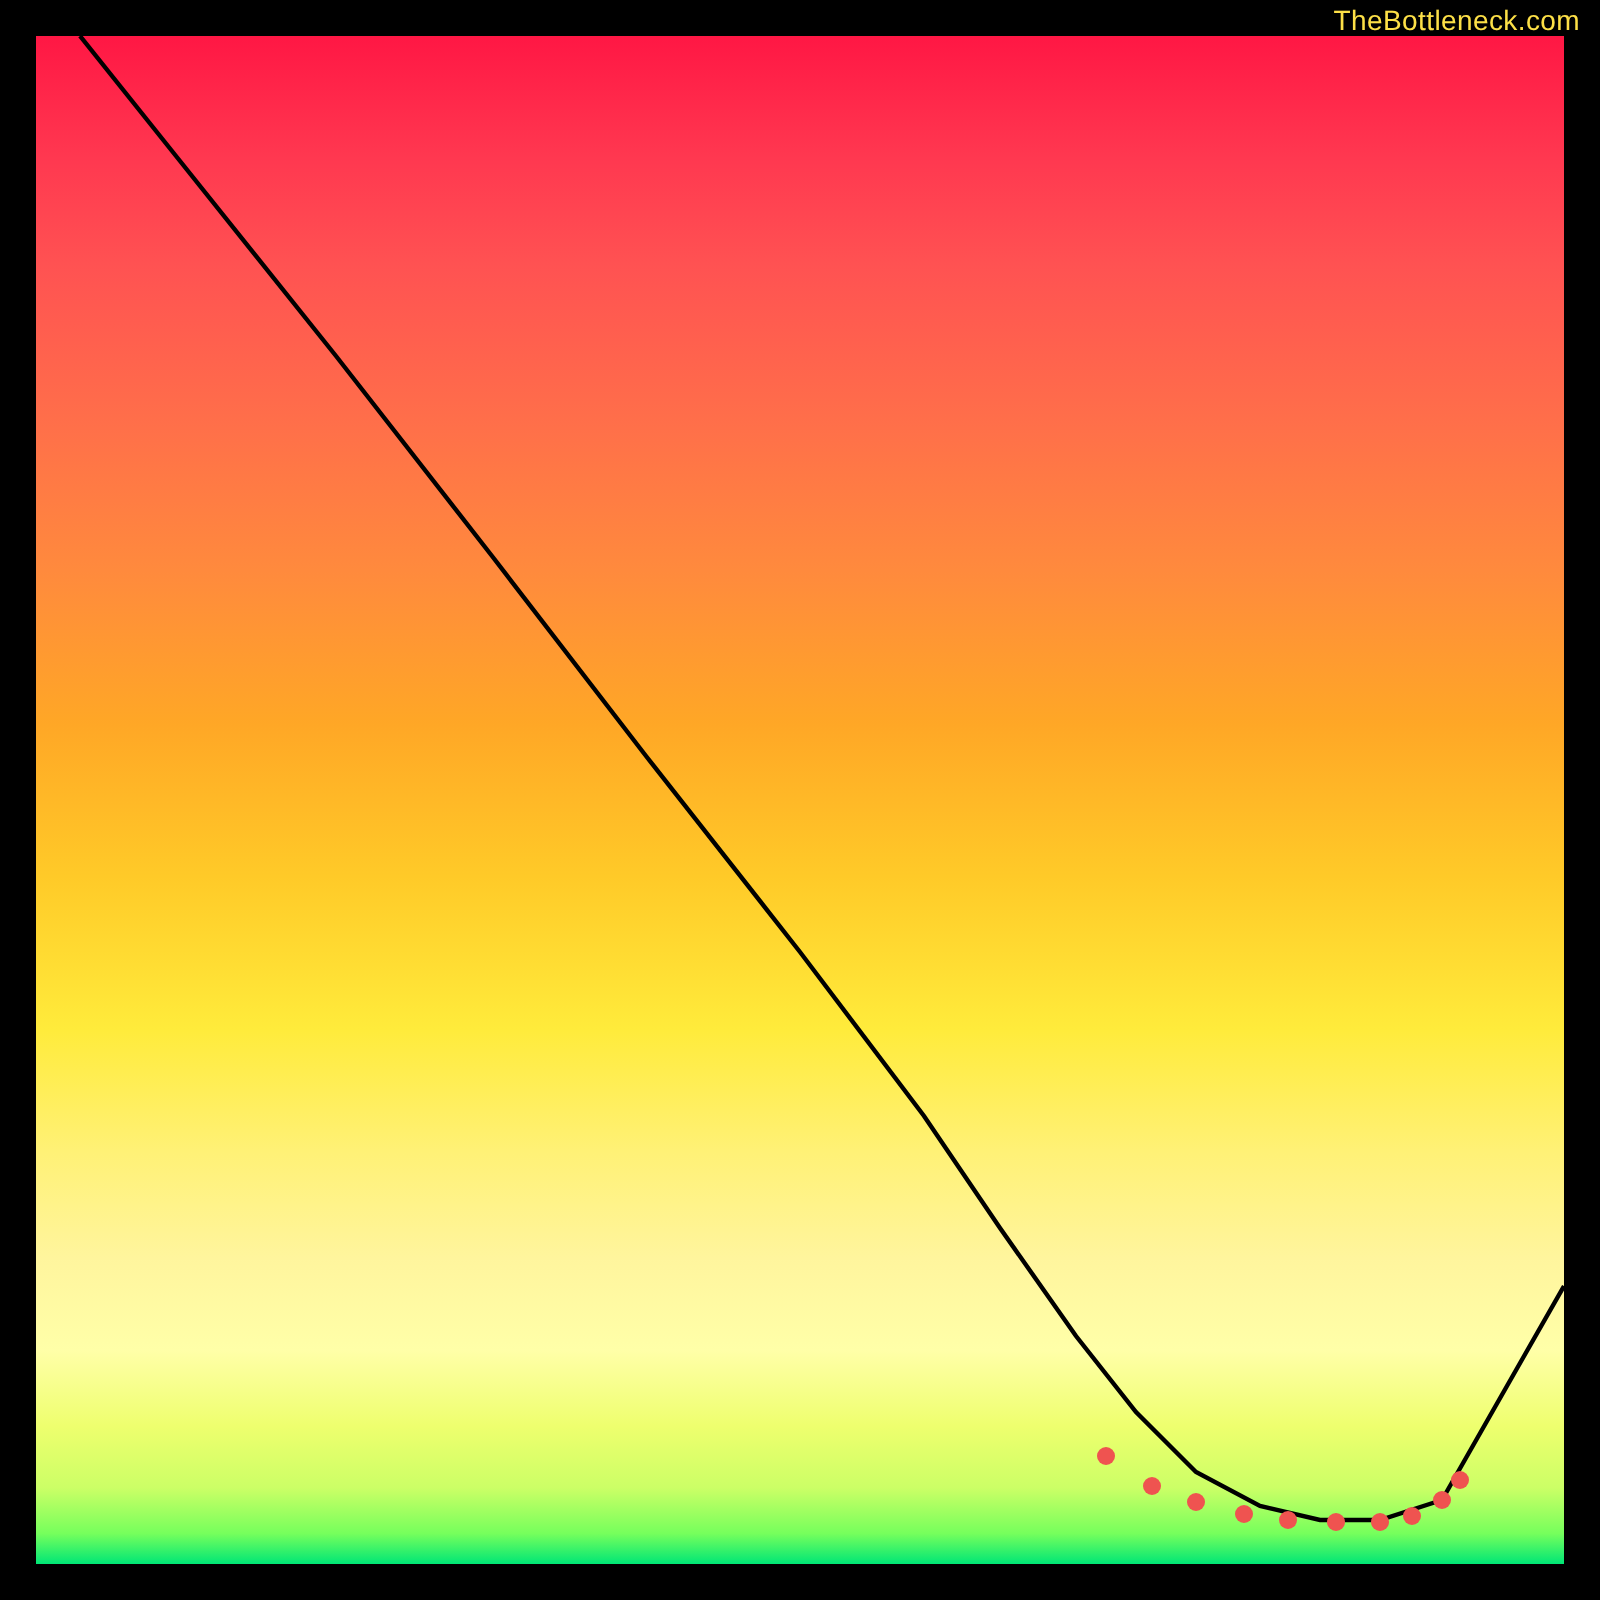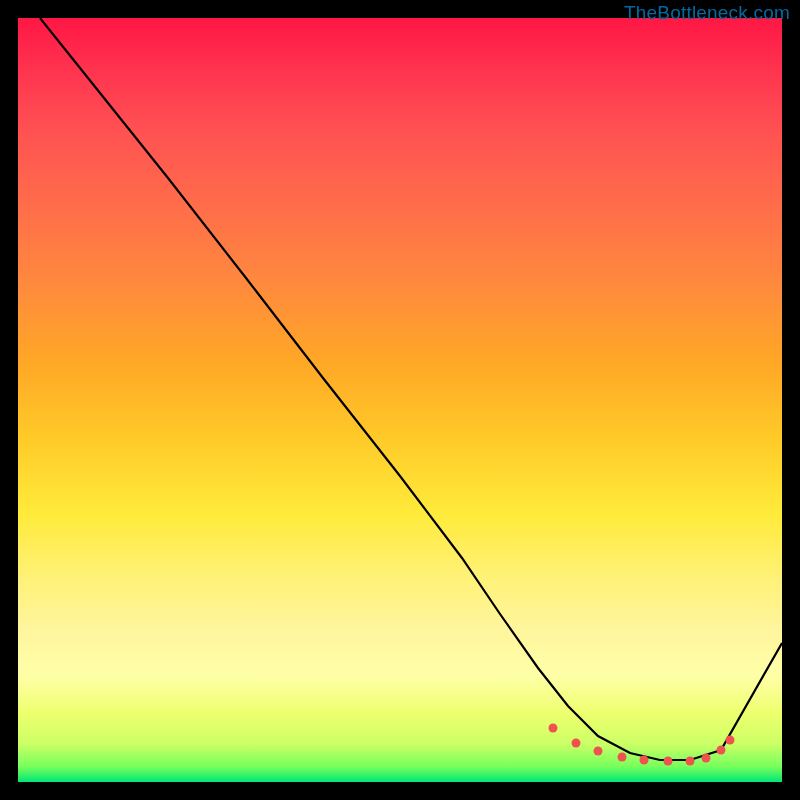--- a/index.html
+++ b/index.html
@@ -31,22 +31,22 @@
       #eeff6e 91%,
       #ccff66 95%,
       #76ff5c 98%,
       #00e676 100%
     );
   }
   .watermark {
     position: absolute;
     top: 2px;
     right: 10px;
-    color: #0369a1;
-    font-size: 19px;
+    color: #fde047;
+    font-size: 14px;
     font-weight: 500;
     letter-spacing: 0.2px;
   }
   .curve-svg {
     position: absolute;
     left: 0;
     top: 0;
     width: 764px;
     height: 764px;
   }

